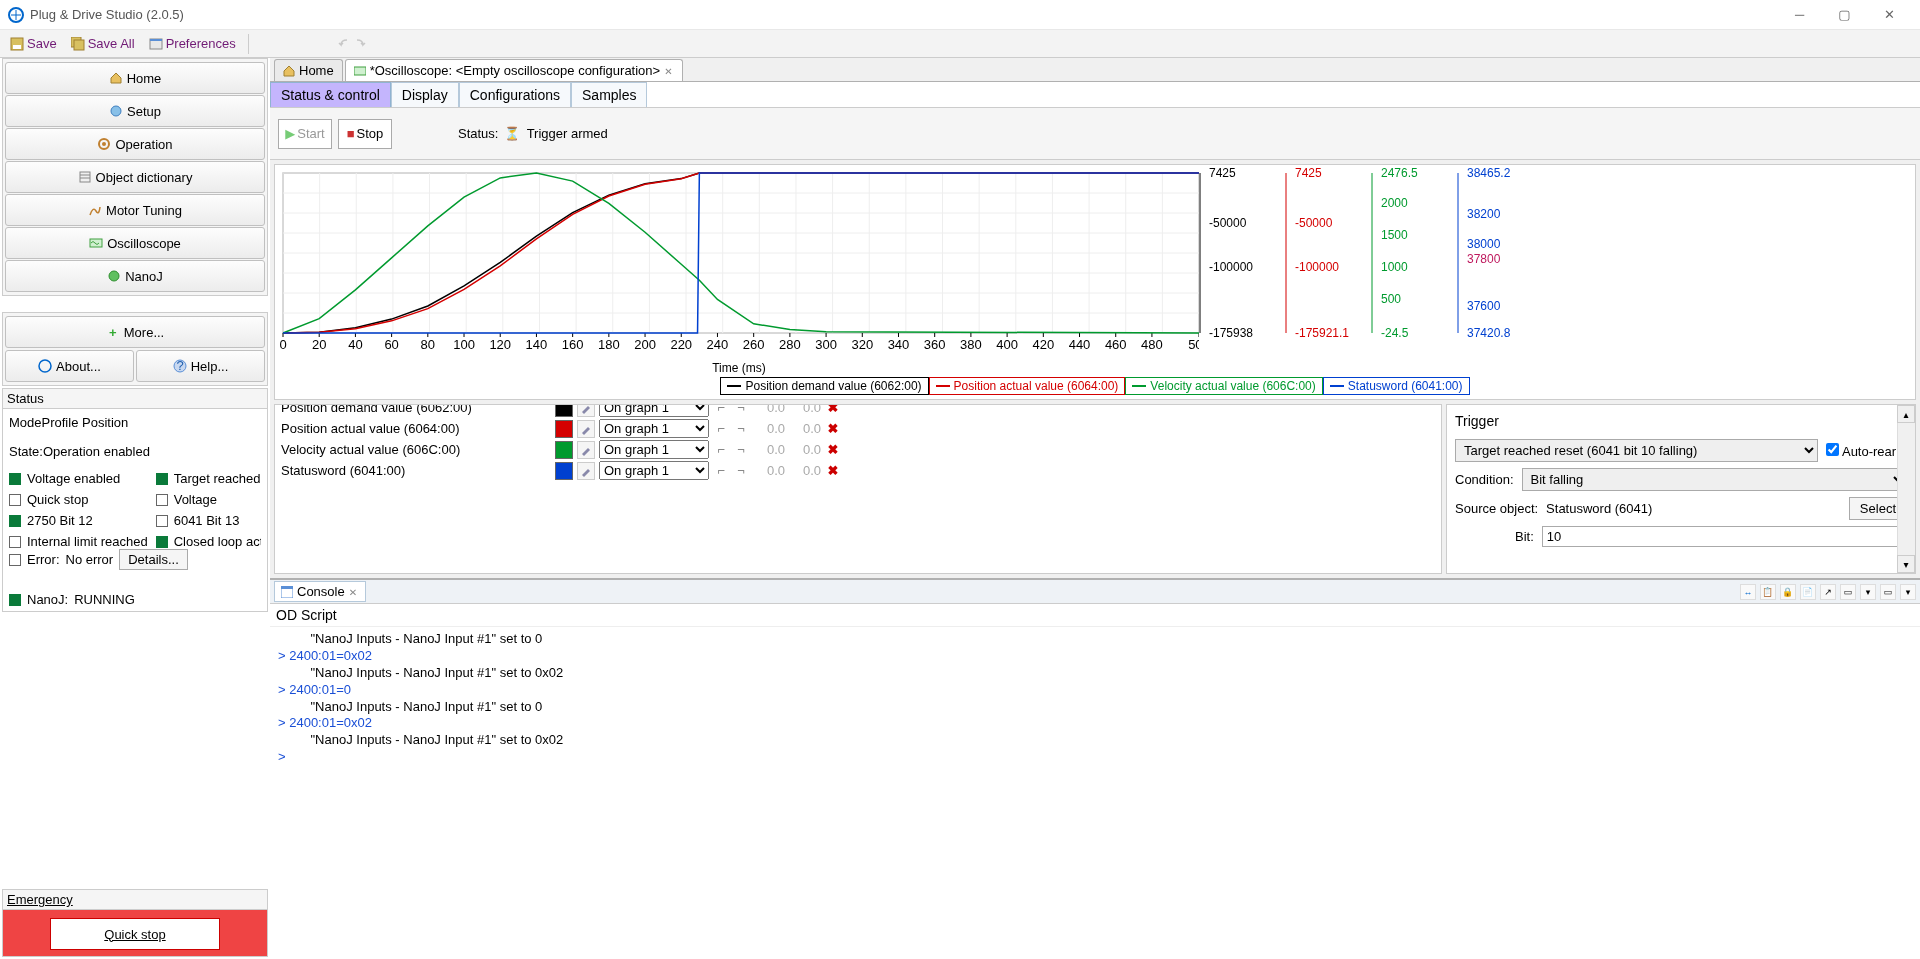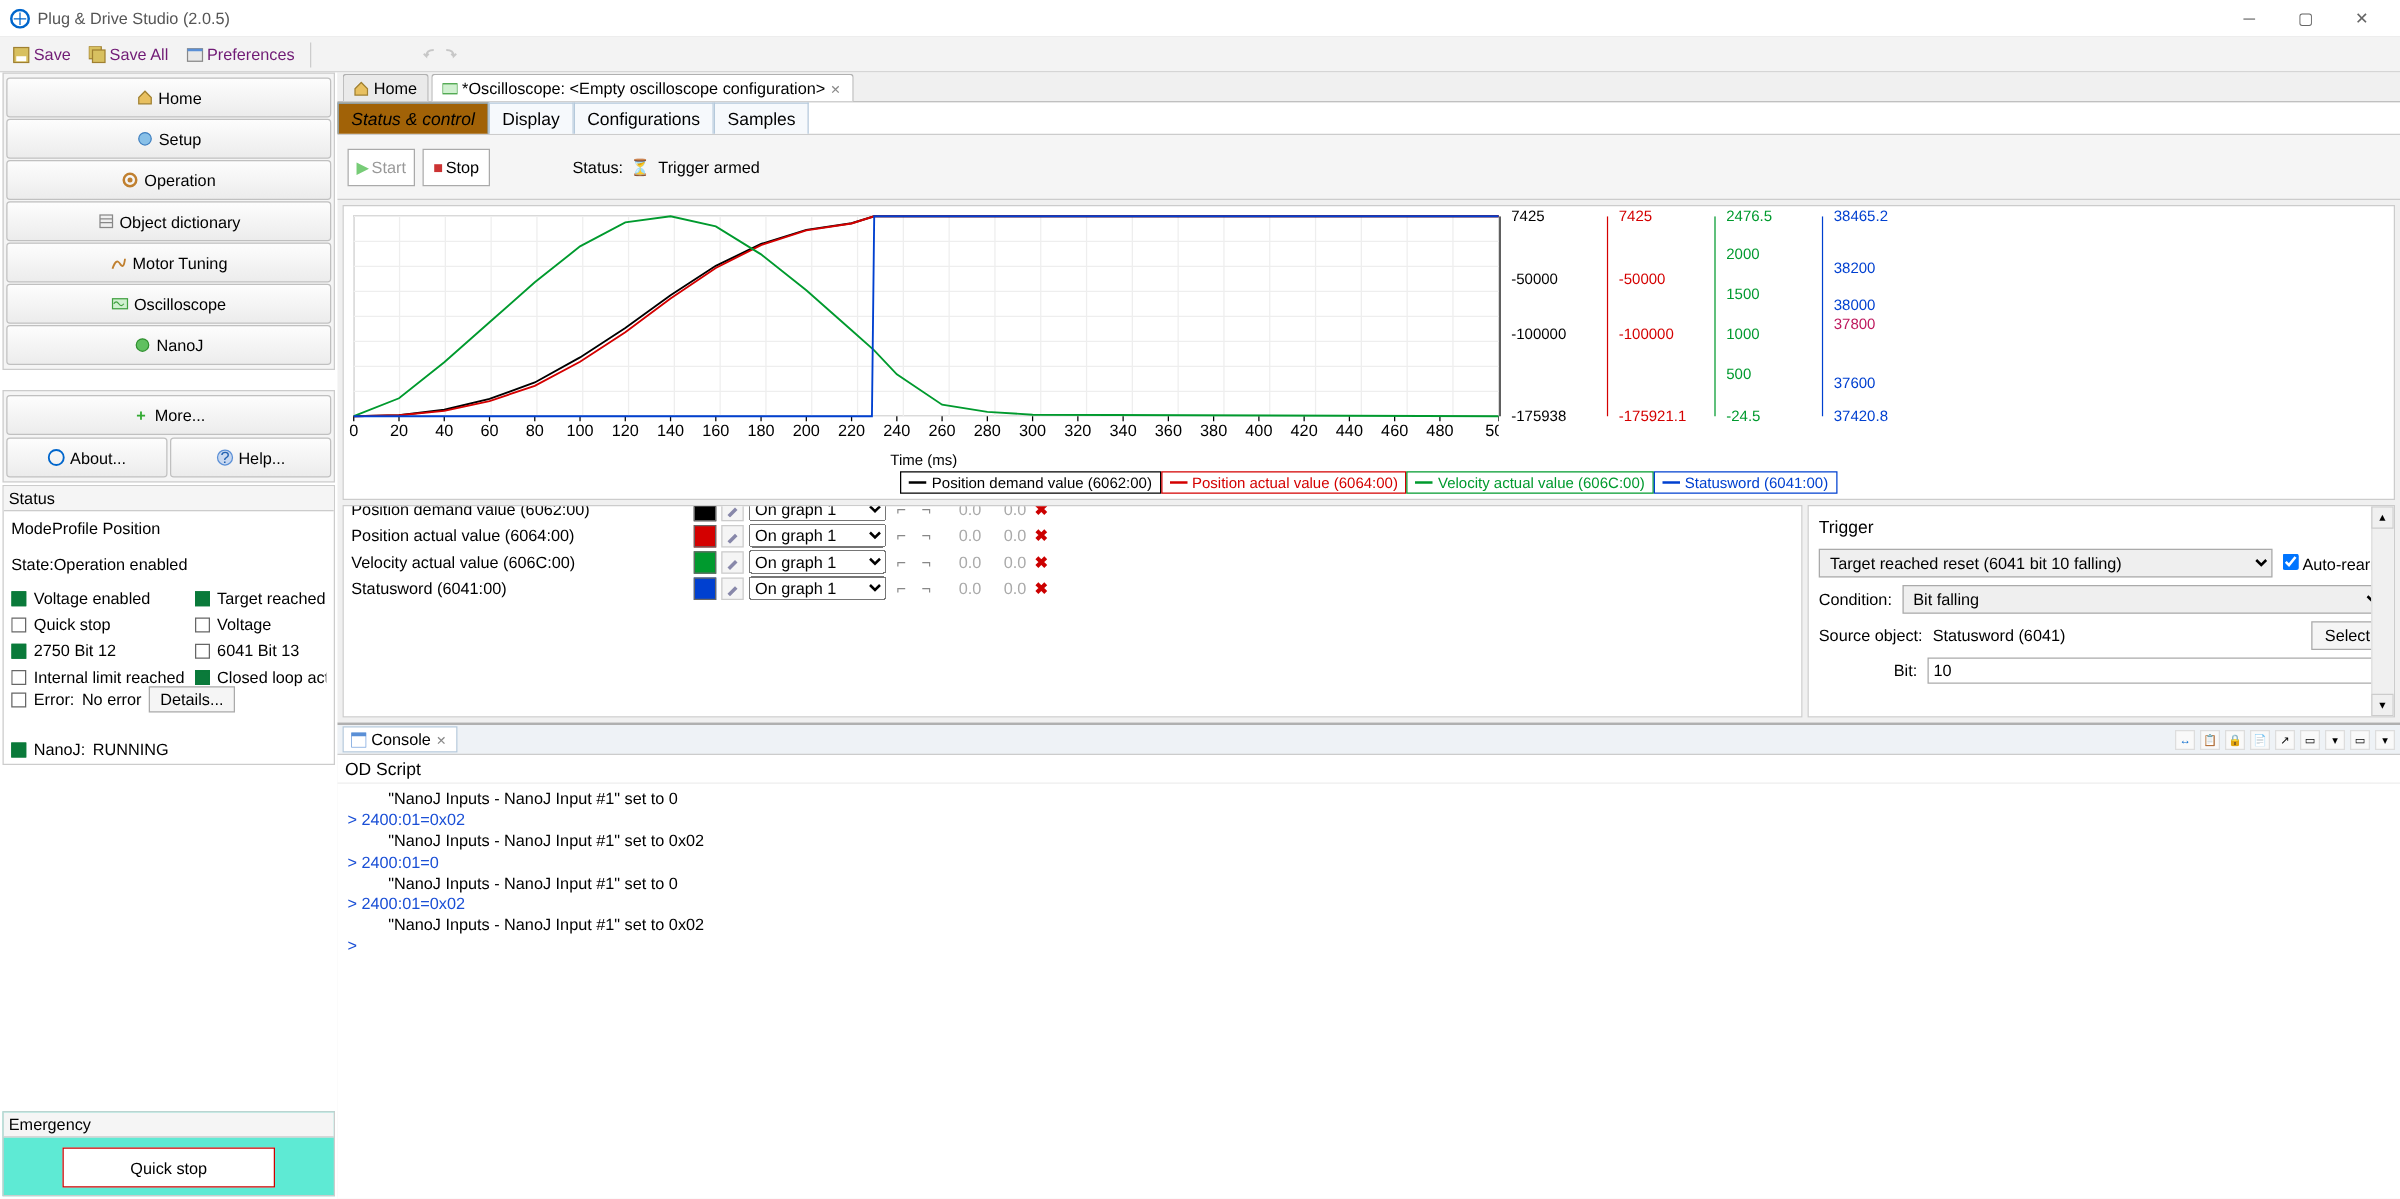--- a/index.html
+++ b/index.html
@@ -35,34 +35,34 @@
 .status-panel .hdr { background: #f5f5f5; padding: 2px 4px; margin: -4px -6px 6px -6px; border-bottom: 1px solid #ccc; }
 .status-line { margin: 6px 0; }
 .flags { display: grid; grid-template-columns: 1fr 1fr; gap: 6px 8px; margin-top: 12px; overflow: hidden; white-space: nowrap; }
 .flag { display: flex; align-items: center; gap: 6px; }
 .flagbox { width: 12px; height: 12px; border: 1px solid #666; }
 .flagbox.on { background: #0a7a3a; border-color: #0a7a3a; }
 .err-row { display: flex; align-items: center; gap: 6px; }
 .details-btn { padding: 2px 8px; border: 1px solid #aaa; background: #f5f5f5; }
 
 
-.emerg { border: 1px solid #ccc; margin: 2px; background: #5eead4; padding: 4px 6px; }
+.emerg { border: 1px solid #ccc; margin: 2px; background: #ef4444; padding: 4px 6px; text-decoration: underline; }
 .emerg .hdr { background: #f5f5f5; padding: 2px 4px; margin: -4px -6px 8px -6px; border-bottom: 1px solid #ccc; }
 .qstop { display: block; margin: 6px auto 2px auto; width: 170px; height: 32px; background: #fff; border: 1px solid #c00; color: #000; }
 
 
 .editor-tabs { height: 24px; display: flex; align-items: flex-end; background: #f0f0f0; padding: 0 4px; border-bottom: 1px solid #b0b0b0; }
 .ed-tab { display: flex; align-items: center; gap: 4px; padding: 3px 8px; background: #eaeaea; border: 1px solid #b0b0b0; border-bottom: none; margin-right: 2px; border-radius: 3px 3px 0 0; cursor: pointer; font-size: 14px; }
 .ed-tab.active { background: #fff; }
 .ed-close { width: 10px; height: 10px; font-size: 10px; color: #888; }
 
 
 .sub-tabs { height: 26px; display: flex; background: #fff; border-bottom: 1px solid #ccc; }
 .sub-tab { padding: 4px 10px; border: 1px solid #b5c9db; border-bottom: none; background: #f6f9fc; cursor: pointer; font-size: 14px; }
-.sub-tab.active { background: #a16207; border-color: #8fb3d1; font-style: italic; }
+.sub-tab.active { background: #c4b5fd; border-color: #8fb3d1; }
 
 
 .sc-bar { height: 52px; background: #f5f5f5; border-bottom: 1px solid #ccc; display: flex; align-items: center; padding: 8px; gap: 6px; }
 .sc-btn { width: 54px; height: 30px; border: 1px solid #aaa; background: #fff; display: flex; align-items: center; justify-content: center; gap: 2px; overflow: hidden; }
 .sc-btn.disabled { color: #999; }
 .status-text { margin-left: 60px; display: flex; align-items: center; gap: 6px; font-size: 14px; }
 
 
 .chart-wrap { background: #fff; border: 1px solid #ccc; margin: 4px; padding: 4px; position: relative; }
 .chart-inner { display: flex; }

